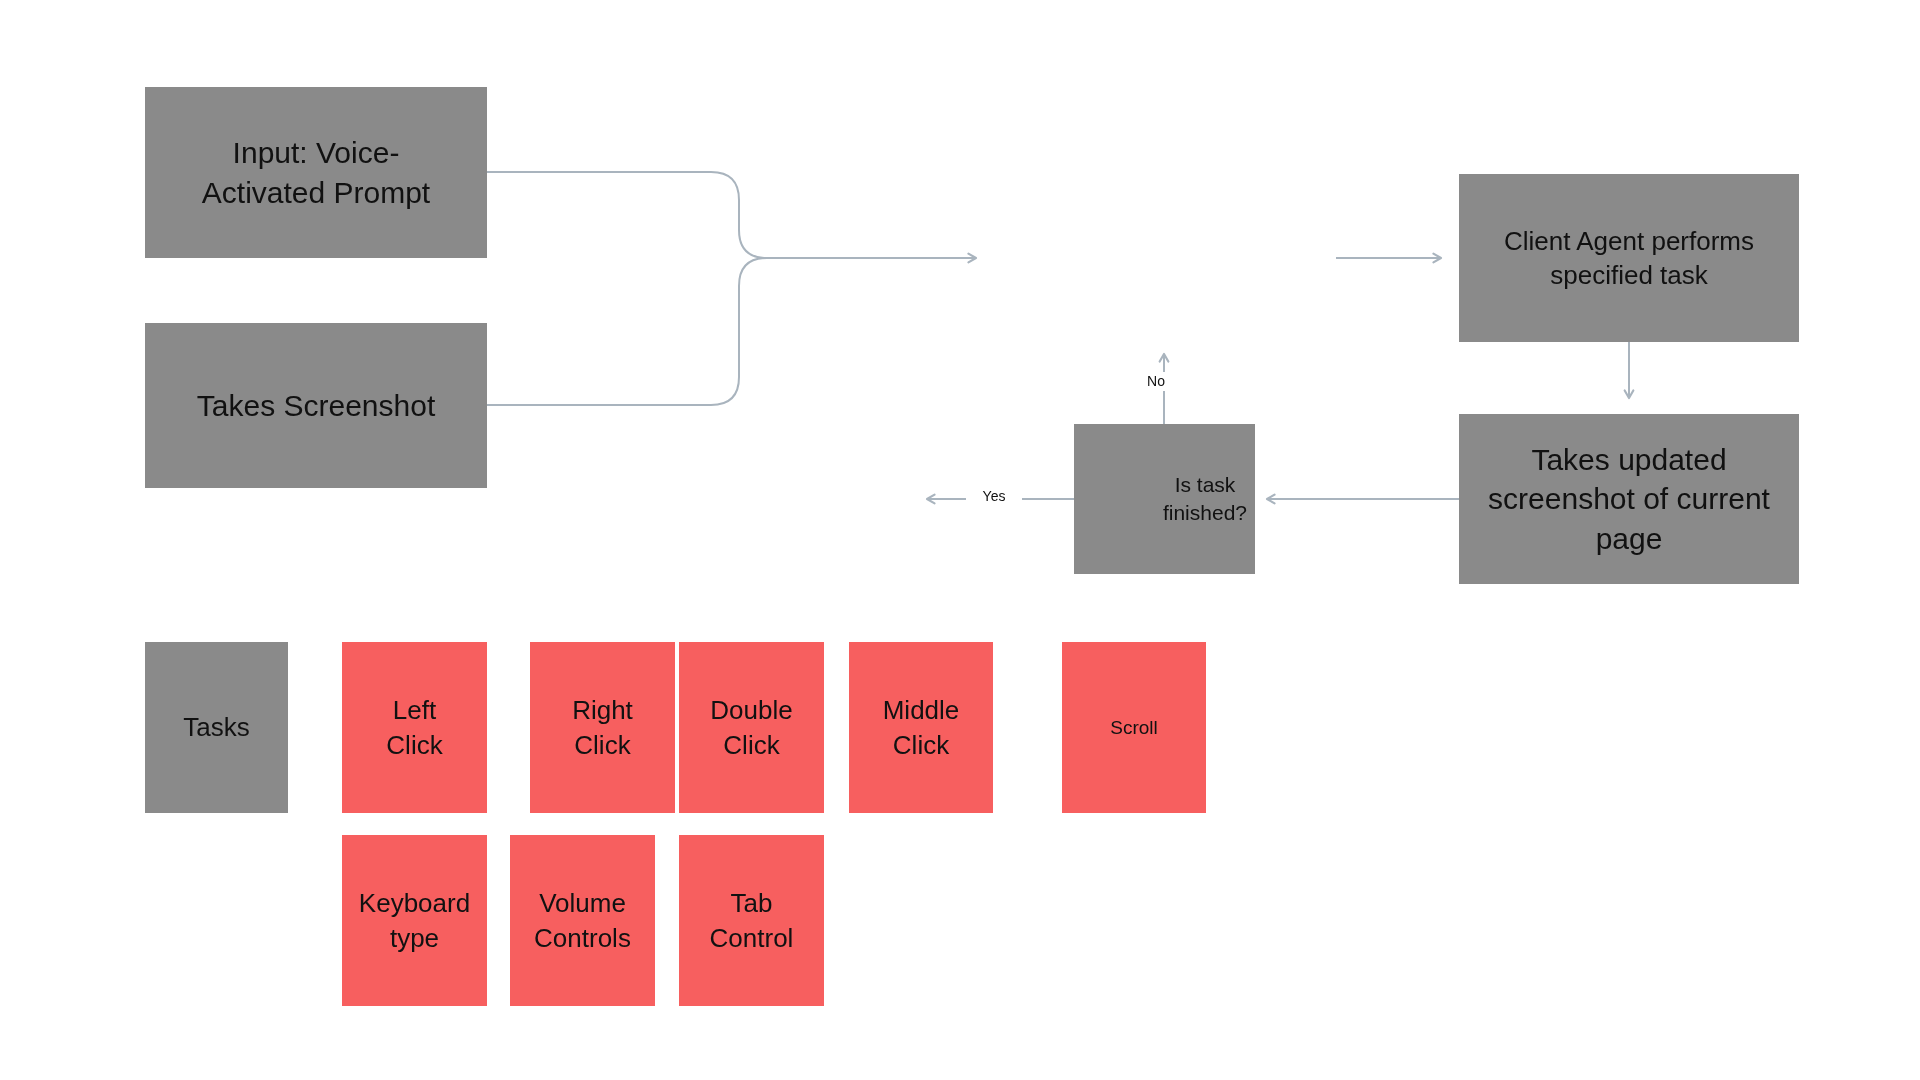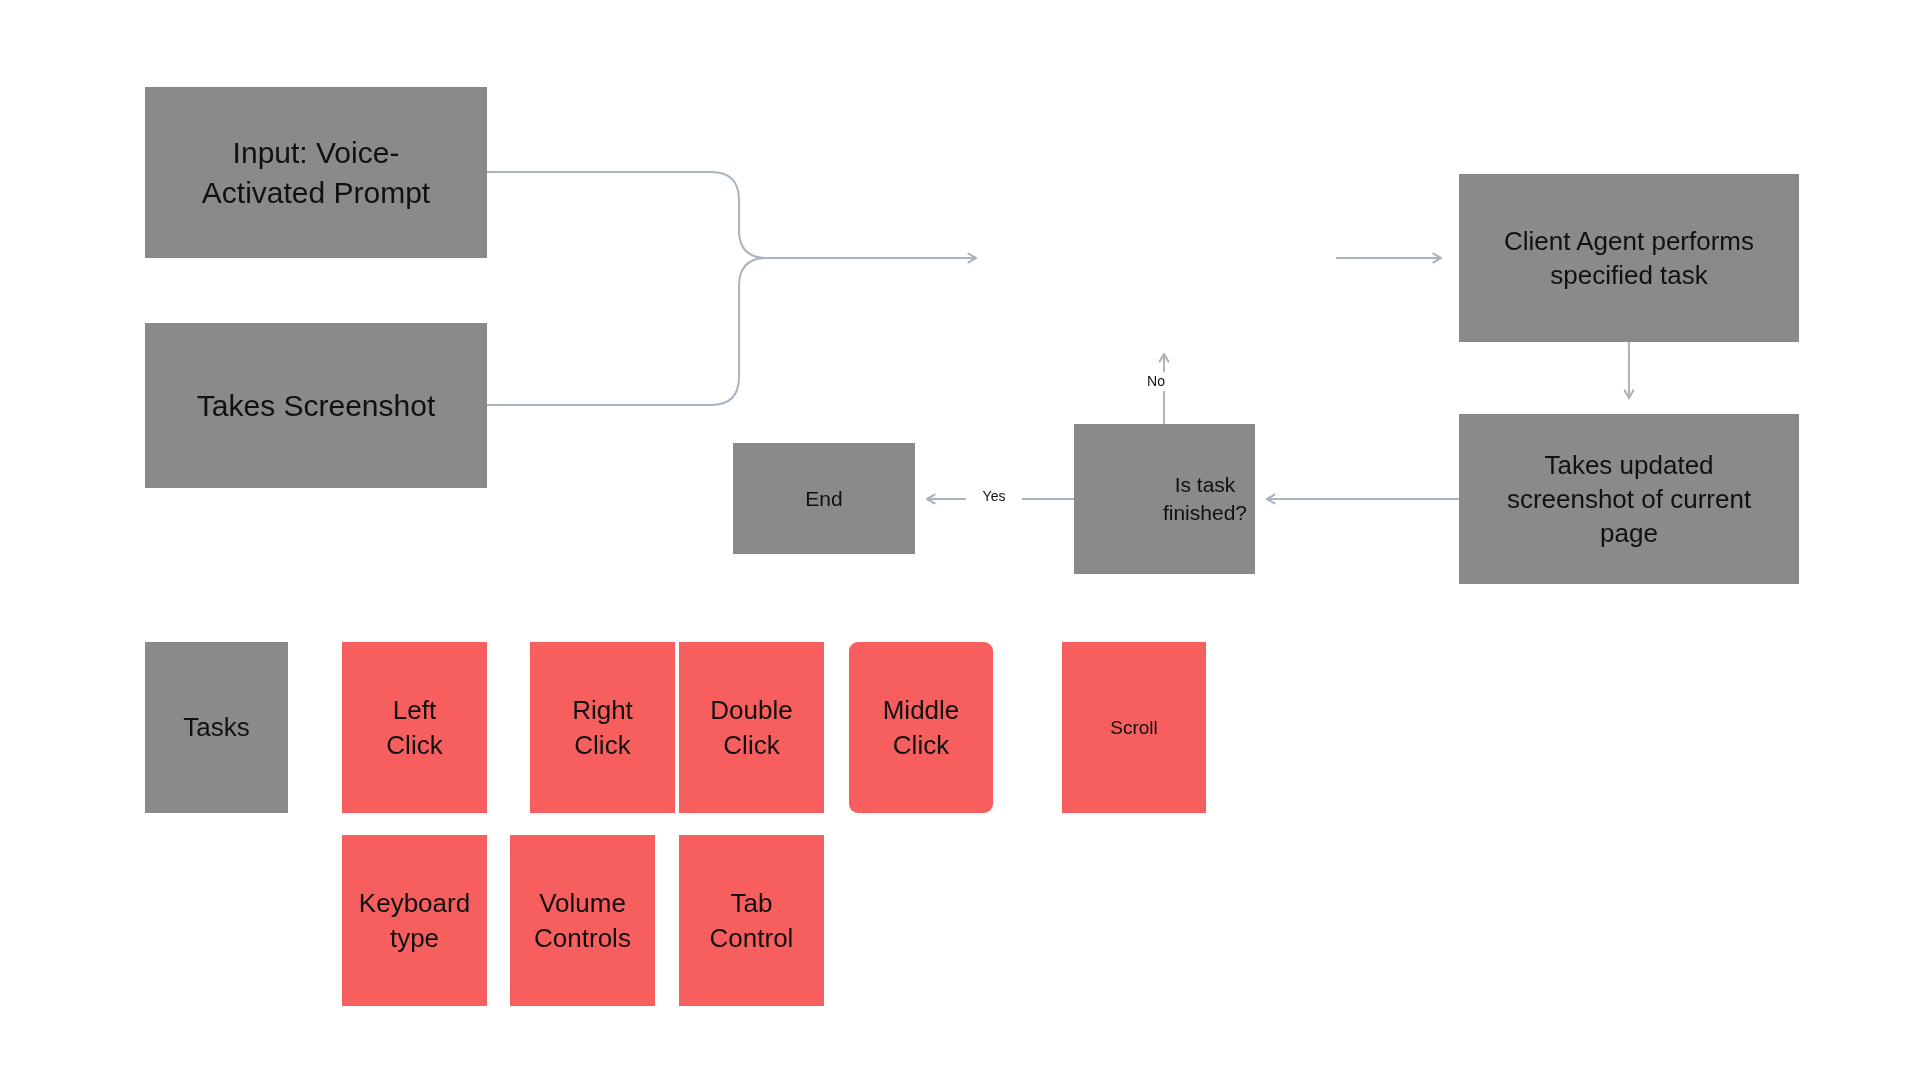--- a/index.html
+++ b/index.html
@@ -66,34 +66,31 @@
     <span class="label">Input: Voice-
 Activated Prompt</span>
   </div>
 
 
   <div class="node gray" style="left:1459px; top:174px; width:340px; height:168px; font-size:26px;">
     <span class="label">Client Agent performs
 specified task</span>
   </div>
 
-  <div class="node gray" style="left:1459px; top:414px; width:340px; height:170px; font-size:26px;">
+  <div class="node gray" style="left:1459px; top:414px; width:340px; height:170px; font-size:30px;">
     <span class="label">Takes updated
 screenshot of current
 page</span>
   </div>
 
   <div class="node gray" style="left:1074px; top:424px; width:181px; height:150px; font-size:21px;justify-content:flex-end;">
     <span class="label">Is task
 finished?</span>
   </div>
 
-  <div class="node gray" style="left:733px; top:443px; width:182px; height:111px; font-size:21px;">
-    <span class="label">End</span>
-  </div>
 
   <span class="edge-label" style="left:1132px; top:372px; width:48px;">No</span>
   <span class="edge-label" style="left:966px; top:487px; width:56px;">Yes</span>
 
   <div class="node gray" style="left:145px; top:642px; width:143px; height:171px; font-size:26px;">
     <span class="label">Tasks</span>
   </div>
 
   <div class="node red" style="left:342px; top:642px; width:145px; height:171px; font-size:26px;">
     <span class="label">Left
@@ -103,21 +100,21 @@
   <div class="node red" style="left:530px; top:642px; width:145px; height:171px; font-size:26px;">
     <span class="label">Right
 Click</span>
   </div>
 
   <div class="node red" style="left:679px; top:642px; width:145px; height:171px; font-size:26px;">
     <span class="label">Double
 Click</span>
   </div>
 
-  <div class="node red" style="left:849px; top:642px; width:144px; height:171px; font-size:26px;border-radius:9px;">
+  <div class="node red" style="left:849px; top:642px; width:144px; height:171px; font-size:26px;">
     <span class="label">Middle
 Click</span>
   </div>
 
   <div class="node red" style="left:1062px; top:642px; width:144px; height:171px; font-size:19px;">
     <span class="label">Scroll</span>
   </div>
 
   <div class="node red" style="left:510px; top:835px; width:145px; height:171px; font-size:26px;">
     <span class="label">Volume

